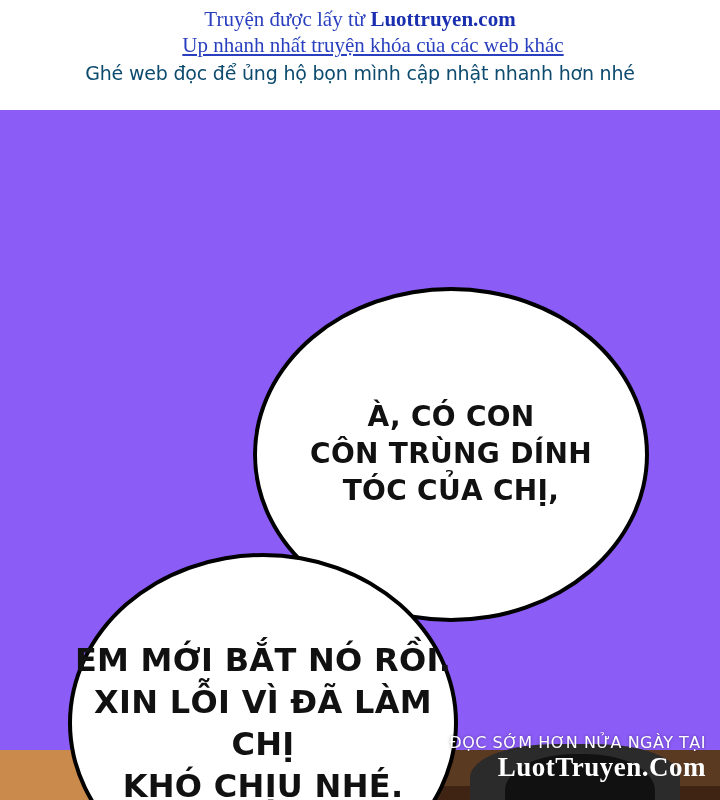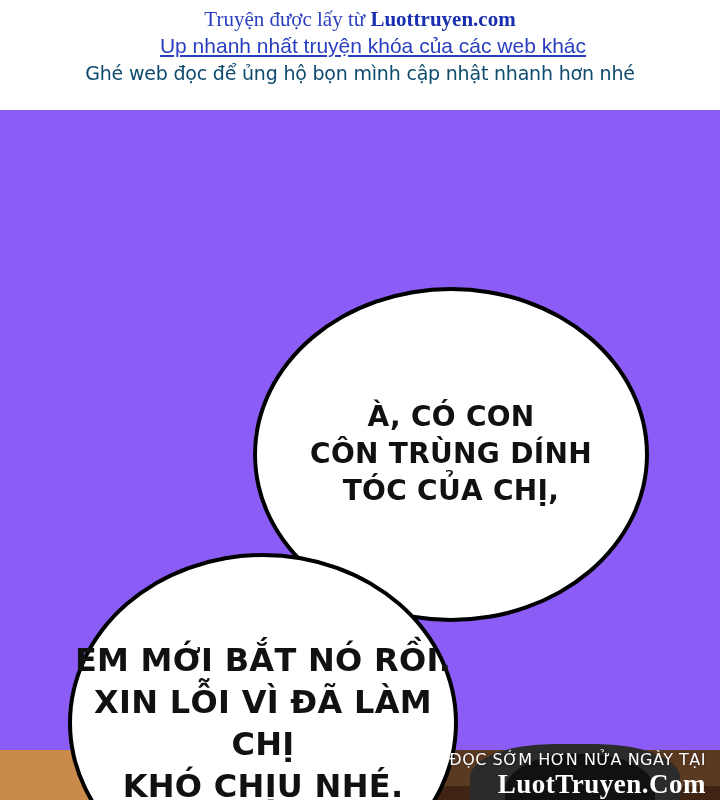--- a/index.html
+++ b/index.html
@@ -29,21 +29,21 @@
     font-size: 21px;
     color: #2a3fbf;
     line-height: 26px;
     white-space: nowrap;
   }
   .promo-line1 .brand {
     font-weight: bold;
     color: #1a2fb0;
   }
   .promo-line2 {
-    font-family: Liberation Sans, sans-serif;
+    font-family: Liberation Serif, serif;
     font-size: 21px;
     color: #2a3fbf;
     line-height: 27px;
     text-decoration: underline;
     white-space: nowrap;
     padding-left: 26px;
   }
   .promo-line3 {
     font-family: "DejaVu Sans", sans-serif;
     font-size: 19px;
@@ -168,21 +168,21 @@
     width: 390px;
     height: 340px;
     z-index: 6;
   }
   #bubble-2 .bubble-text { font-size: 32px; }
 
   
   .credit {
     position: absolute;
     right: 14px;
-    bottom: 1px;
+    bottom: 18px;
     text-align: right;
     z-index: 8;
   }
   .credit-top {
     font-family: "DejaVu Sans", sans-serif;
     font-size: 16px;
     color: #ffffff;
     letter-spacing: 0.5px;
     text-shadow: 0 0 3px rgba(0,0,0,.4);
     white-space: nowrap;

